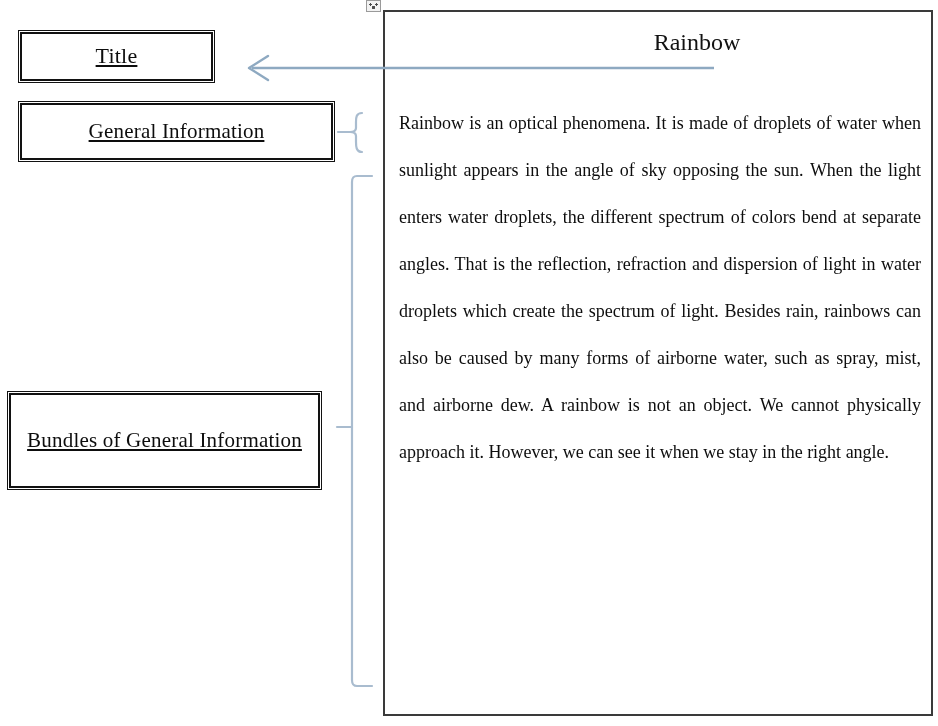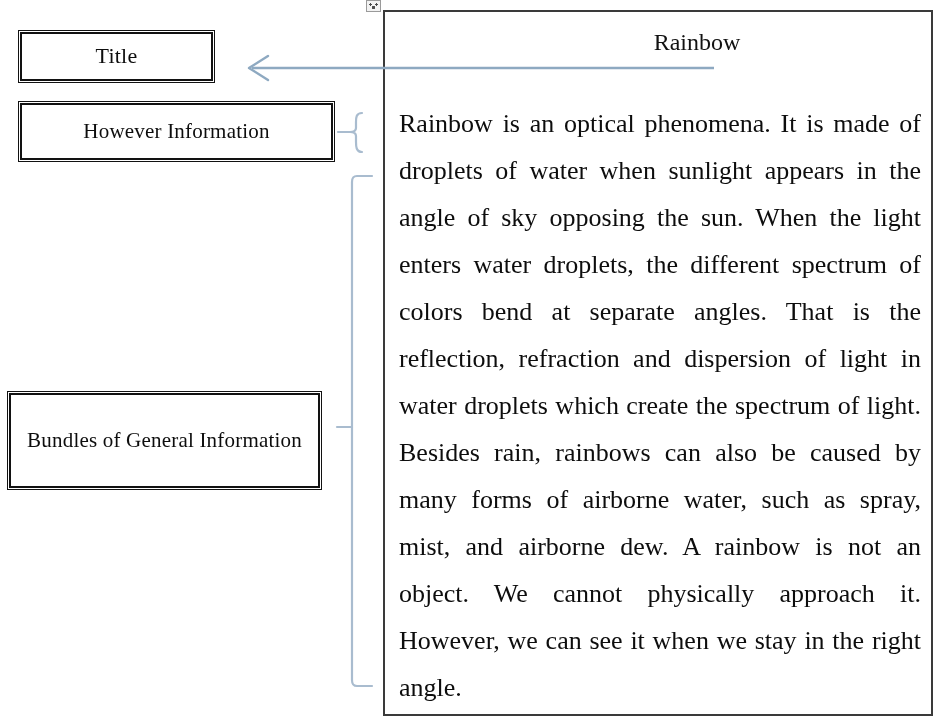--- a/index.html
+++ b/index.html
@@ -26,20 +26,21 @@
     background: #ffffff;
     border: 2px solid #121212;
     outline: 1px solid #121212;
     outline-offset: 1px;
     display: flex;
     align-items: center;
     justify-content: center;
     text-align: center;
     color: #0d0d0d;
     letter-spacing: 0.2px;
+    text-decoration: underline;
   }
   .label-box .label-text {
     display: block;
     line-height: 1.28;
     padding: 0 8px;
   }
 
   #box-title        { left: 20px;  top: 32px;  width: 193px; height: 49px; font-size: 22px; }
   #box-general      { left: 20px;  top: 103px; width: 313px; height: 57px; font-size: 21px; }
   #box-bundles      { left: 9px;   top: 393px; width: 311px; height: 95px; font-size: 21px; }
@@ -64,21 +65,21 @@
     font-size: 24px;
     line-height: 1;
     color: #121212;
     margin-left: 39px;
   }
   #doc-body {
     position: absolute;
     left: 14px;
     top: 88px;
     width: 522px;
-    font-size: 26px;
+    font-size: 18px;
     line-height: 47px;
     text-align: justify;
     text-justify: inter-word;
     color: #0d0d0d;
     hyphens: none;
   }
 
   
   #connectors {
     position: absolute;
@@ -115,21 +116,21 @@
 </head>
 <body>
 
 <div id="stage">
 
   <div class="label-box" id="box-title">
     <span class="label-text">Title</span>
   </div>
 
   <div class="label-box" id="box-general">
-    <span class="label-text">However Information</span>
+    <span class="label-text">General Information</span>
   </div>
 
   <div class="label-box" id="box-bundles">
     <span class="label-text">Bundles of General Information</span>
   </div>
 
   <div id="doc-panel">
     <div id="doc-title">Rainbow</div>
     <div id="doc-body">Rainbow is an optical phenomena. It is made of droplets of water when sunlight appears in the angle of sky opposing the sun. When the light enters water droplets, the different spectrum of colors bend at separate angles. That is the reflection, refraction and dispersion of light in water droplets which create the spectrum of light. Besides rain, rainbows can also be caused by many forms of airborne water, such as spray, mist, and airborne dew. A rainbow is not an object. We cannot physically approach it. However, we can see it when we stay in the right angle.</div>
   </div>

